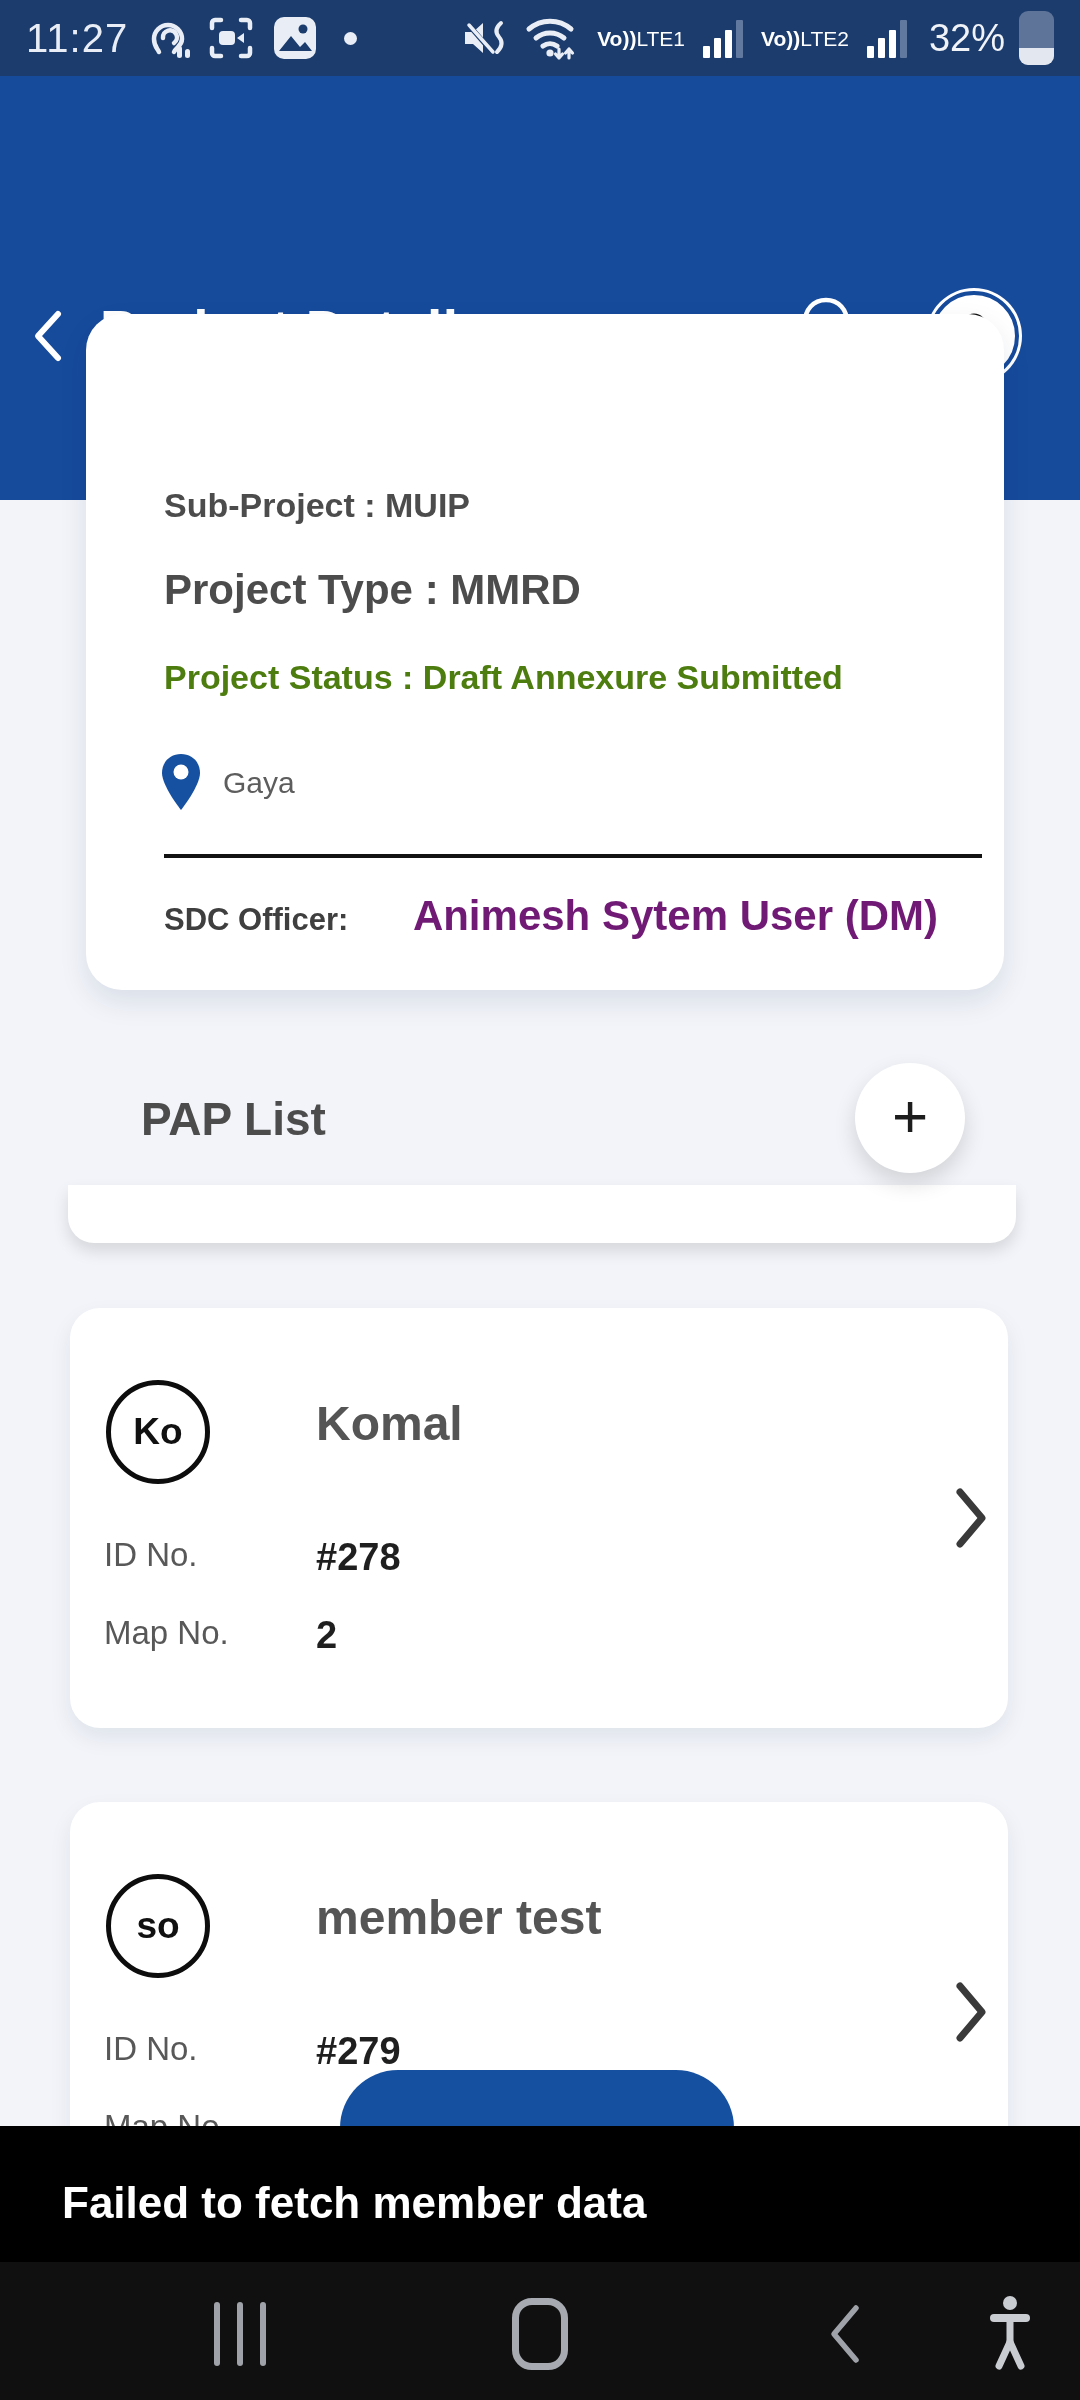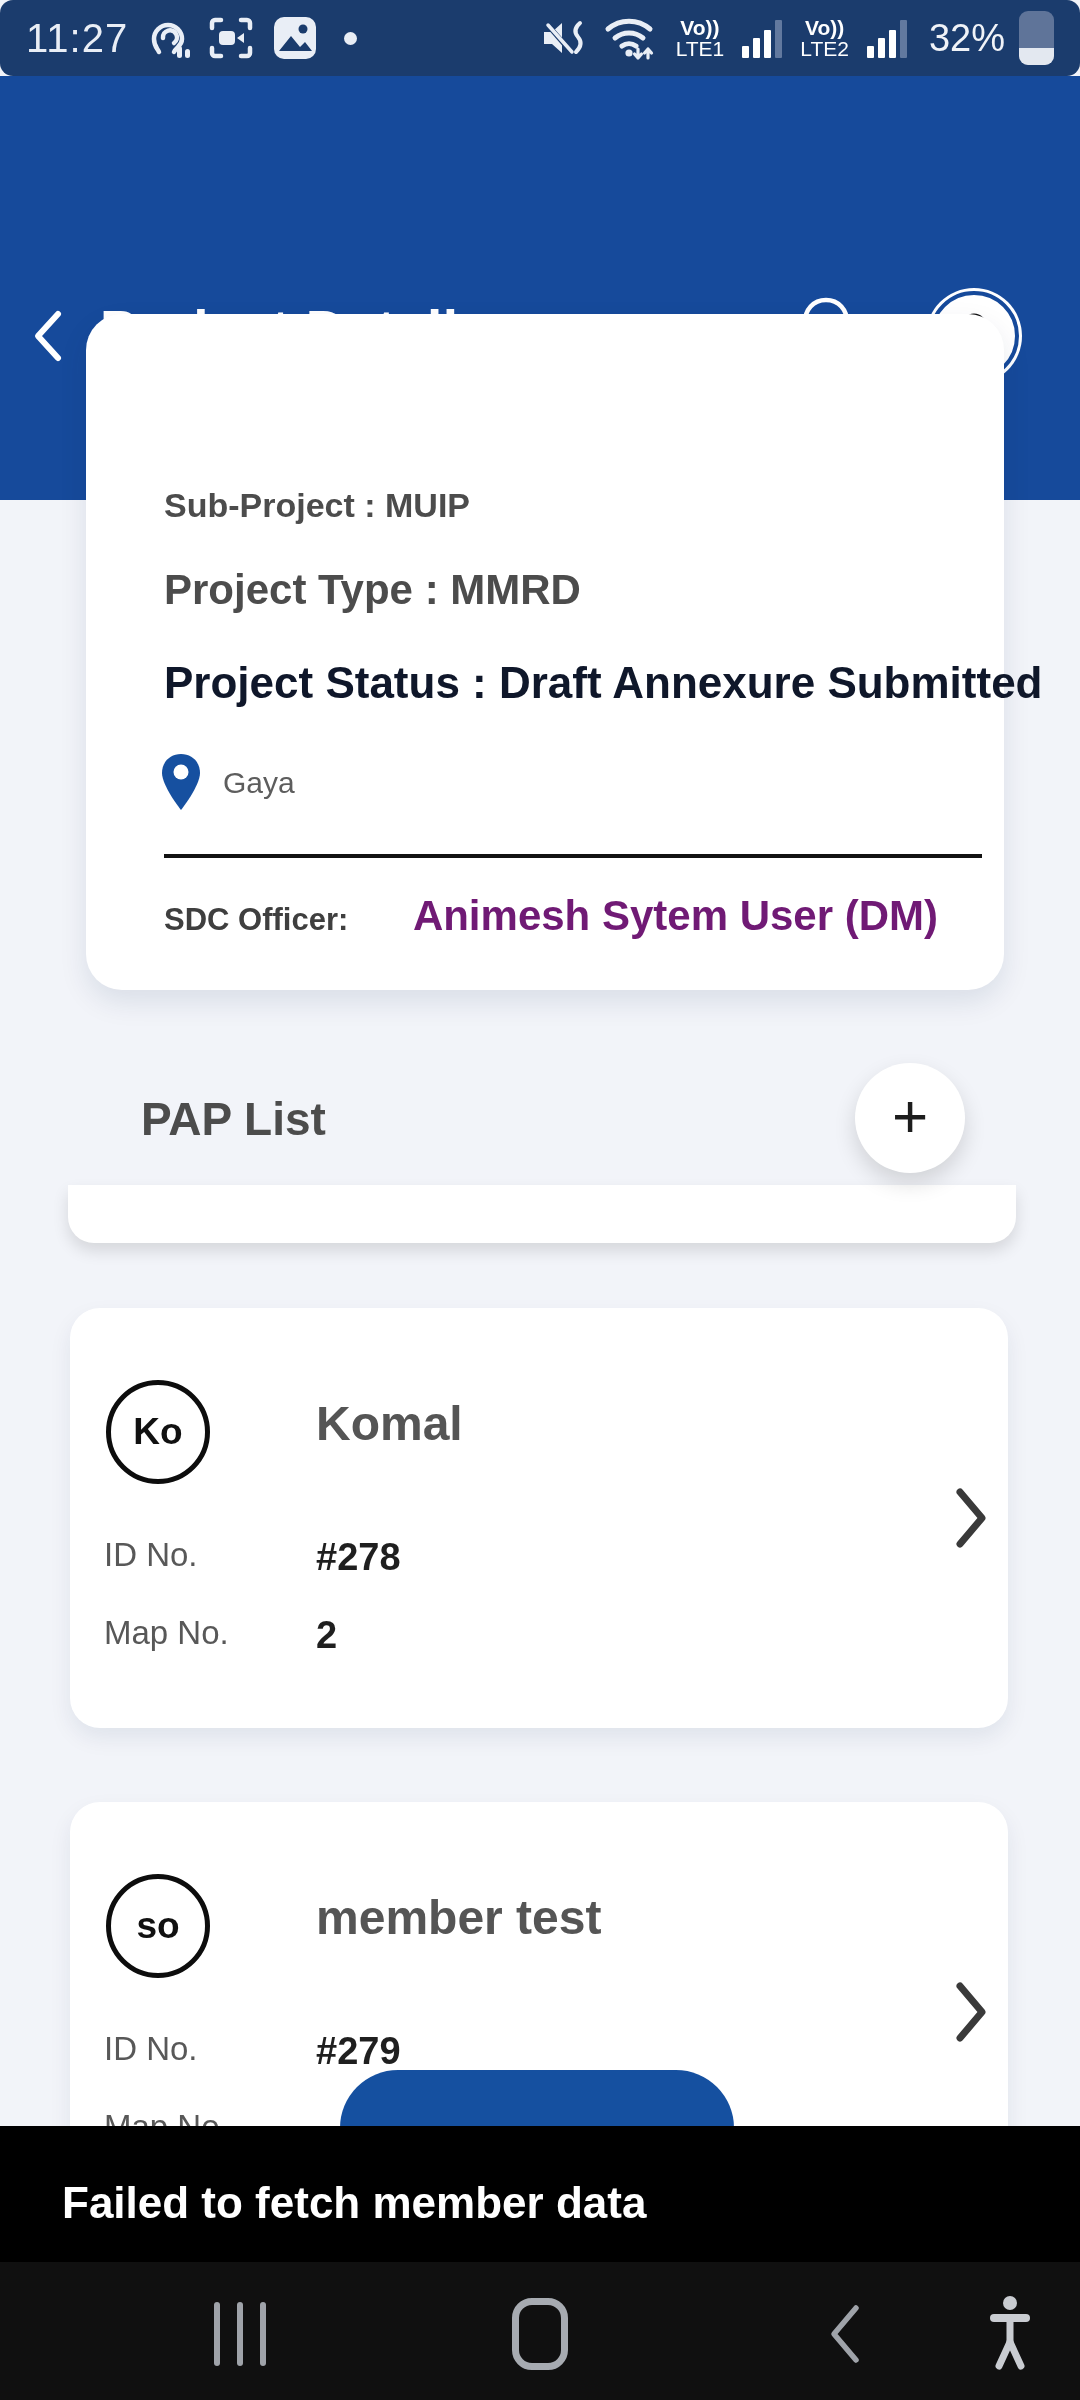--- a/index.html
+++ b/index.html
@@ -5,27 +5,27 @@
   html,body{margin:0;padding:0;background:#222;}
   .phone{
     position:relative;width:1080px;height:2400px;overflow:hidden;
     background:#f2f4f9;font-family:"Liberation Sans",sans-serif;
     -webkit-font-smoothing:antialiased;
   }
   
   .statusbar{
     position:absolute;top:0;left:0;width:1080px;height:76px;
     background:#1b3c6d;display:flex;align-items:center;justify-content:space-between;
-    padding:0 26px;box-sizing:border-box;z-index:6;color:#eef2f8;border-radius:13px;
+    padding:0 26px;box-sizing:border-box;z-index:6;color:#eef2f8;
   }
   .sb-left{display:flex;align-items:center;gap:18px;}
   .sb-right{display:flex;align-items:center;gap:14px;}
   .sb-time{font-size:40px;font-weight:500;letter-spacing:1px;color:#e9eef6;}
   .sb-dot{width:13px;height:13px;border-radius:50%;background:#e9eef6;margin-left:8px;}
-  .volte{display:flex;flex-direction:column;align-items:center;line-height:21px;margin-left:4px;}
+  .volte{display:flex;flex-direction:row;align-items:center;line-height:21px;margin-left:4px;}
   .volte .vo{font-size:21px;font-weight:700;color:#fff;}
   .volte .lte{font-size:21px;font-weight:400;color:#fff;}
   .sigbars{display:flex;align-items:flex-end;gap:4px;height:40px;margin-left:4px;}
   .sigbars i{display:block;width:7px;background:#fff;border-radius:1px;}
   .sigbars i.dim{background:#62799f;}
   .pct{font-size:38px;color:#f0f3f8;margin-left:8px;}
   .battery{position:relative;width:35px;height:54px;border-radius:9px;background:#5f7499;overflow:hidden;}
   .battery .fill{position:absolute;bottom:0;left:0;width:100%;height:32%;background:#e3e8f0;}
   
   .header{
@@ -47,21 +47,21 @@
     display:flex;align-items:center;justify-content:center;
   }
   
   .project-card{
     position:absolute;left:86px;top:314px;width:918px;height:676px;background:#ffffff;
     border-radius:36px;box-shadow:0 12px 28px rgba(13,38,76,.10);z-index:2;box-sizing:border-box;
   }
   .pc-title{position:absolute;left:78px;top:82px;font-size:38px;font-weight:700;color:#4c4c4c;}
   .pc-sub{position:absolute;left:78px;top:172px;font-size:34px;font-weight:700;color:#4c4c4c;}
   .pc-type{position:absolute;left:78px;top:252px;font-size:42px;font-weight:700;color:#4c4c4c;text-align:center;}
-  .pc-status{position:absolute;left:78px;top:344px;font-size:44px;font-weight:700;color:#0f172a;white-space:nowrap;}
+  .pc-status{position:absolute;left:78px;top:344px;font-size:34px;font-weight:700;color:#4d7c0f;white-space:nowrap;}
   .pc-locrow{position:absolute;left:72px;top:438px;display:flex;align-items:center;gap:19px;}
   .pc-loc{font-size:30px;font-weight:500;color:#5d5d5d;}
   .pc-divider{position:absolute;left:78px;top:540px;width:818px;height:4px;background:#121212;}
   .pc-sdcrow{position:absolute;left:78px;right:66px;top:578px;display:flex;align-items:baseline;justify-content:space-between;}
   .pc-sdc-label{font-size:31px;font-weight:700;color:#3f3f3f;}
   .pc-sdc-value{font-size:42px;font-weight:700;color:#701a75;}
   
   .pap-title{position:absolute;left:141px;top:1092px;font-size:46px;font-weight:600;color:#4c4c4c;z-index:2;}
   .add-btn{
     position:absolute;left:855px;top:1063px;width:110px;height:110px;border-radius:50%;

